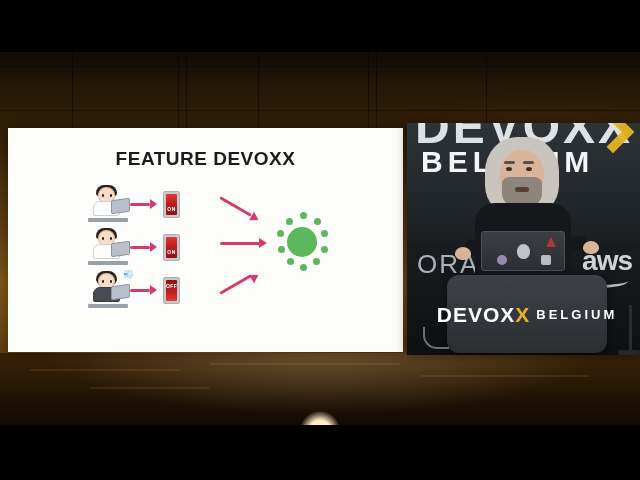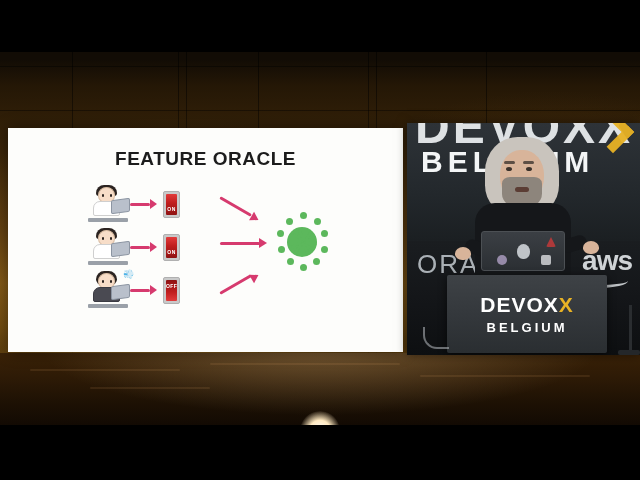--- a/index.html
+++ b/index.html
@@ -297,22 +297,22 @@
     position:absolute; width:10px; height:10px; border-radius:2px; background:#c8ccd0; opacity:.75;
   }
   .lt-sticker.s1{ left:16px; top:24px; background:#b9a8cf; border-radius:50%; }
   .lt-sticker.s2{ right:9px; top:6px; background:#d63a3a; clip-path:polygon(50% 0,100% 100%,0 100%); }
   .lt-sticker.s3{ right:14px; top:24px; background:#e8eaec; }
 
   
   .lectern{
     position:absolute; left:40px; bottom:2px; width:160px; height:78px; z-index:4;
     background:linear-gradient(180deg,#3e4246 0%, #33373b 55%, #2a2e31 100%);
-    border-radius:2px; box-shadow:0 2px 8px rgba(0,0,0,.6);
-    display:flex; flex-direction:column; align-items:center; justify-content:center; gap:6px;
+    border-radius:12px; box-shadow:0 2px 8px rgba(0,0,0,.6);
+    display:flex; align-items:center; justify-content:center; gap:6px;
   }
   .lec-devoxx{
     font-size:21px; font-weight:700; letter-spacing:1px; color:#fff; line-height:1;
     display:flex; align-items:center;
   }
   .lec-x2{ color:#e8b225; }
   .lec-belgium{ font-size:13px; font-weight:700; letter-spacing:3px; color:#fff; line-height:1; }
   .cable{
     position:absolute; left:16px; bottom:6px; width:26px; height:22px;
     border-left:2px solid #b9bec3; border-bottom:2px solid #b9bec3;
@@ -386,21 +386,21 @@
       <div class="floor-light"></div>
     </div>
   </div>
 
   <div class="watermark">
     <span class="wm-text">DEVOXX</span>
     <span class="wm-tm">™</span>
   </div>
 
   <div class="slide">
-    <div class="slide-title">FEATURE ORACLE</div>
+    <div class="slide-title">FEATURE DEVOXX</div>
 
     <div class="flow">
 
       <div class="flow-rows">
 
         <div class="row r1">
           <div class="person">
             <div class="p-hair"></div>
               <div class="p-head"></div>
             <div class="p-eye l"></div>

